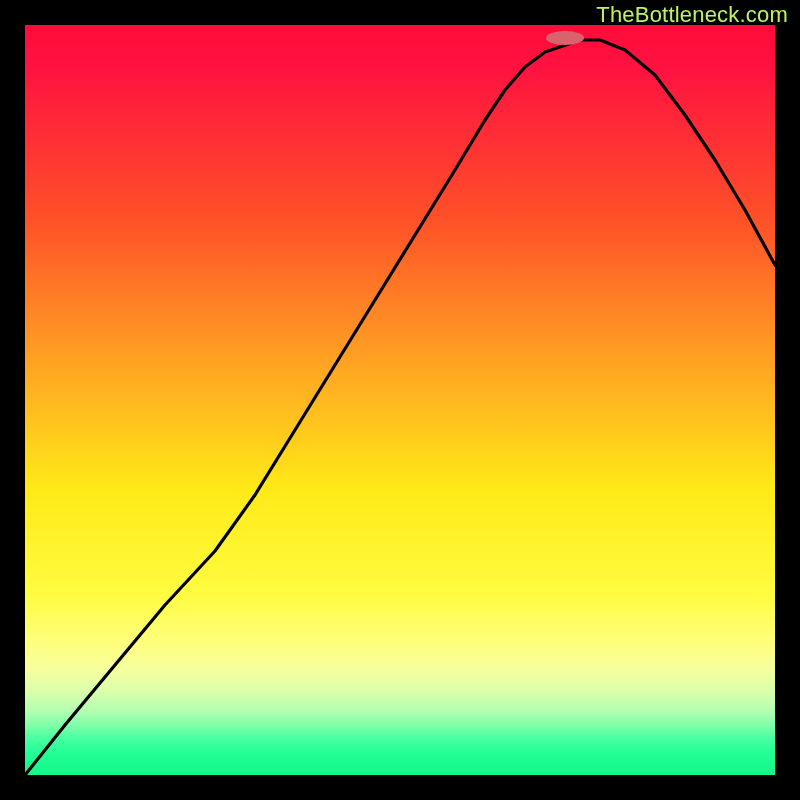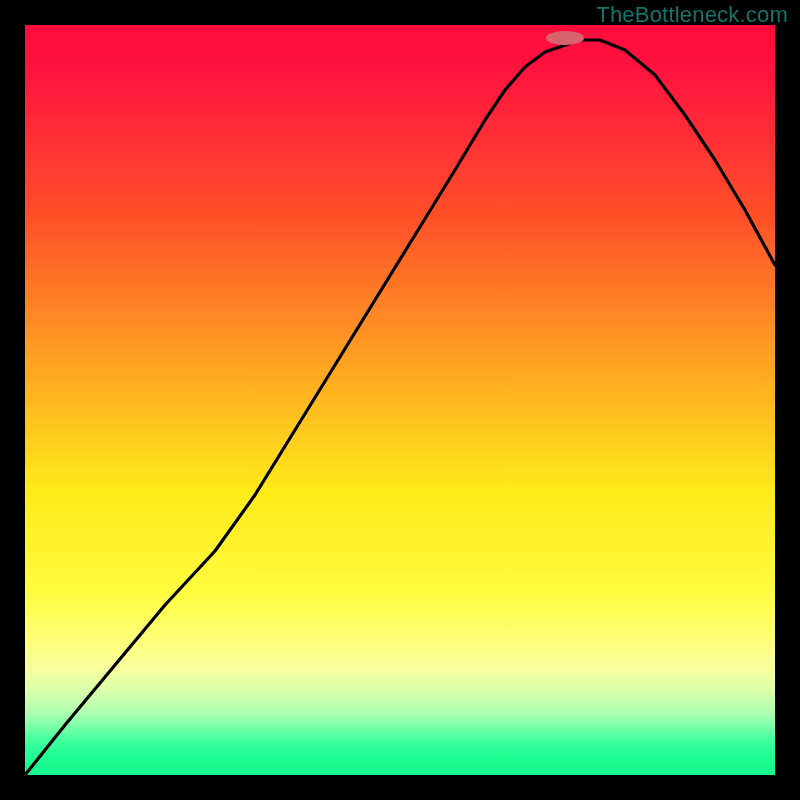--- a/index.html
+++ b/index.html
@@ -66,21 +66,21 @@
   }
   .marker {
     stroke: none;
   }
   .watermark {
     position: absolute;
     top: 2px;
     right: 12px;
     font-family: Arial, Helvetica, sans-serif;
     font-size: 22px;
-    color: #0f766e;
+    color: #bef264;
     letter-spacing: 0.2px;
     user-select: none;
   }
 </style>
 </head>
 <body>
 
 <div class="frame">
 
   <div class="plot-area">

